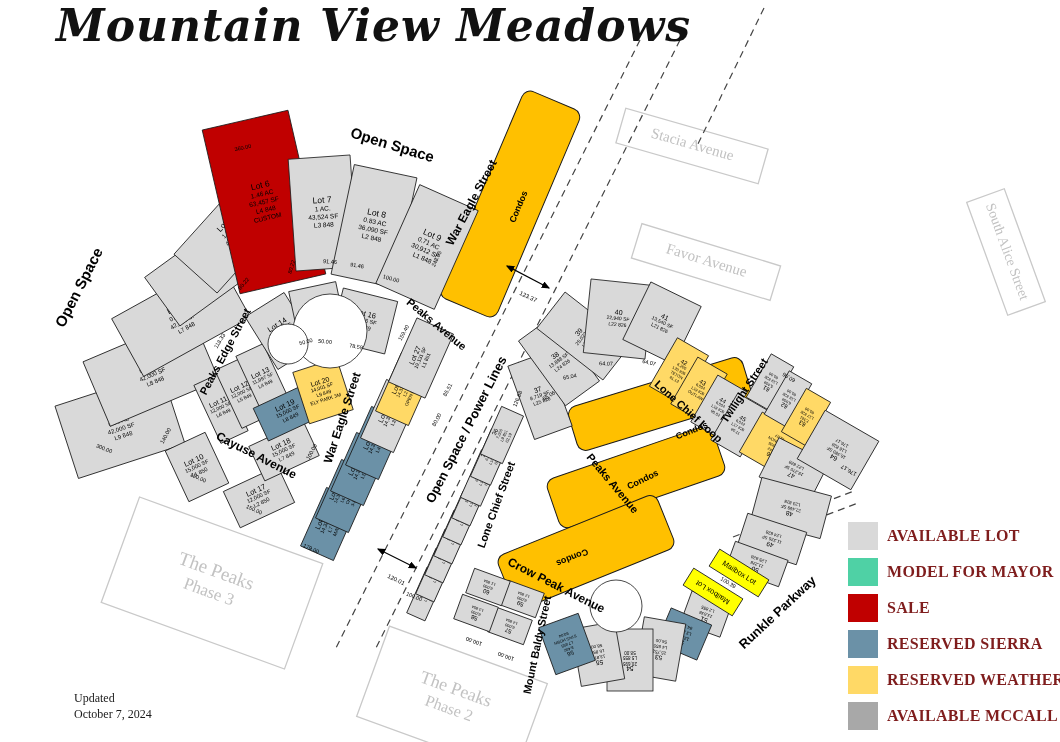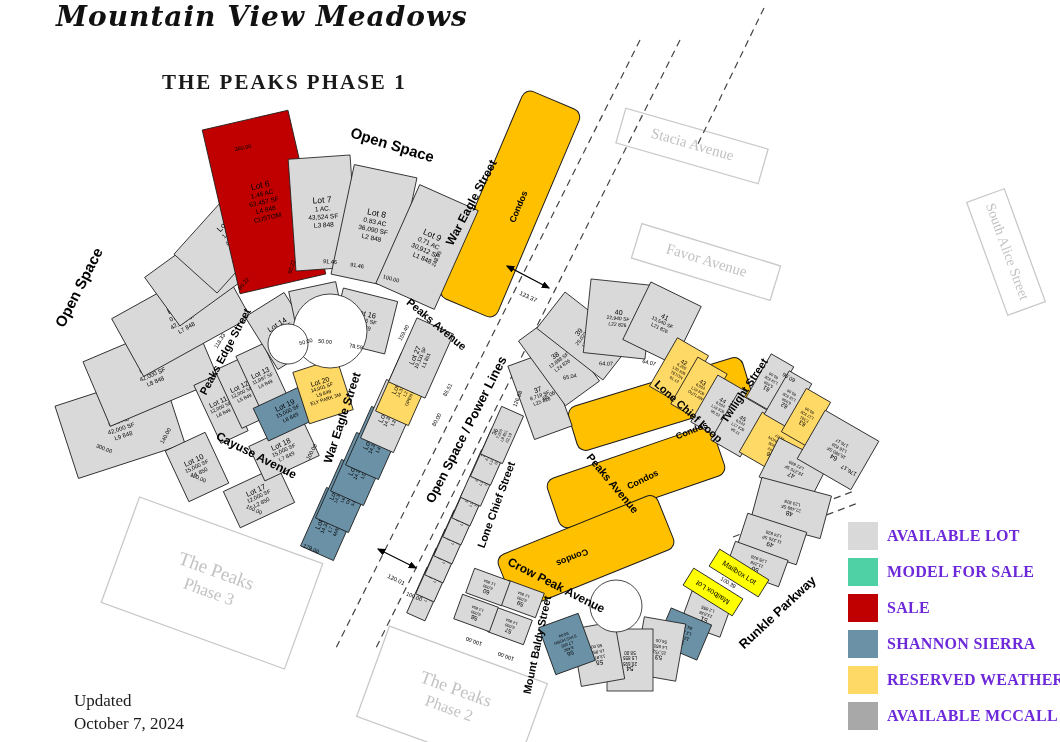--- a/index.html
+++ b/index.html
@@ -1,25 +1,25 @@
 <!DOCTYPE html>
 <html><head>
 <meta charset="utf-8">
 <style>
   html,body{margin:0;padding:0;background:#fff}
   body{width:1060px;height:742px;overflow:hidden;font-family:"Liberation Sans",sans-serif}
   .page{position:relative;width:1060px;height:742px;background:#fff}
   #plat{position:absolute;left:0;top:0}
-  .title{position:absolute;left:56px;top:0px;font-family:"DejaVu Serif",serif;font-style:italic;font-weight:700;font-size:28px;color:#111;letter-spacing:1px;white-space:nowrap}
+  .title{position:absolute;left:56px;top:0px;font-family:"DejaVu Serif",serif;font-style:italic;font-weight:700;font-size:44px;color:#111;letter-spacing:1px;white-space:nowrap}
   .subtitle{position:absolute;left:162px;top:70px;font-family:"Liberation Serif",serif;font-weight:700;font-size:21px;color:#1a1a1a;letter-spacing:2px;white-space:nowrap}
-  .updated{position:absolute;left:74px;top:690px;font-family:"Liberation Serif",serif;font-size:17px;color:#1a1a1a;line-height:1.35}
+  .updated{position:absolute;left:74px;top:690px;font-family:"Liberation Serif",serif;font-size:12px;color:#1a1a1a;line-height:1.35}
   .legend{position:absolute;left:848px;top:518px}
   .legend-row{display:flex;align-items:center;height:36px}
   .swatch{width:30px;height:28px;margin-right:9px;flex:none}
-  .legend-label{font-family:"Liberation Serif",serif;font-weight:600;font-size:16px;color:#6d28d9;letter-spacing:.3px;white-space:nowrap}
+  .legend-label{font-family:"Liberation Serif",serif;font-weight:600;font-size:16px;color:#7f1d1d;letter-spacing:.3px;white-space:nowrap}
 </style>
 </head>
 <body>
 
 <div class="page">
   <svg id="plat" width="1060" height="742" viewBox="0 0 1060 742">
       <g transform="translate(692 146) rotate(16)">
         <rect x="-74" y="-18" width="148" height="36" fill="none" stroke="#c9c9c9" stroke-width="1.3"></rect>
         <text text-anchor="middle" dominant-baseline="middle" fill="#c2c2c2" font-family="&quot;Liberation Serif&quot;,serif"><tspan x="0" y="0" font-size="15">Stacia Avenue</tspan></text>
       </g>
@@ -481,41 +481,40 @@
       <line x1="507" y1="266" x2="549" y2="288" stroke="#000" stroke-width="1.2" marker-start="url(#ah)" marker-end="url(#ah)"></line>
       <g transform="translate(528 297) rotate(25)">
         <text text-anchor="middle" dominant-baseline="middle" font-size="6" fill="#000">123.37</text>
       </g>
       <line x1="378" y1="549" x2="416" y2="568" stroke="#000" stroke-width="1.2" marker-start="url(#ah)" marker-end="url(#ah)"></line>
       <g transform="translate(396 580) rotate(25)">
         <text text-anchor="middle" dominant-baseline="middle" font-size="6" fill="#000">120.01</text>
       </g>
     </svg>
   <div class="title">Mountain View Meadows</div>
-  <div class="subtitle">THE PEAKS PHASE 1</div>
   <div class="updated">
     <div>Updated</div>
     <div>October 7, 2024</div>
   </div>
   <div class="legend" id="legend">
       <div class="legend-row">
         <div class="swatch" style="background: rgb(217, 217, 217);"></div>
         <div class="legend-label">AVAILABLE LOT</div>
       </div>
       <div class="legend-row">
         <div class="swatch" style="background: rgb(79, 209, 165);"></div>
-        <div class="legend-label">MODEL FOR SALE</div>
+        <div class="legend-label">MODEL FOR MAYOR</div>
       </div>
       <div class="legend-row">
         <div class="swatch" style="background: rgb(192, 0, 0);"></div>
         <div class="legend-label">SALE</div>
       </div>
       <div class="legend-row">
         <div class="swatch" style="background: rgb(107, 145, 167);"></div>
-        <div class="legend-label">SHANNON SIERRA</div>
+        <div class="legend-label">RESERVED SIERRA</div>
       </div>
       <div class="legend-row">
         <div class="swatch" style="background: rgb(255, 217, 102);"></div>
         <div class="legend-label">RESERVED WEATHERALL</div>
       </div>
       <div class="legend-row">
         <div class="swatch" style="background: rgb(168, 168, 168);"></div>
         <div class="legend-label">AVAILABLE MCCALL</div>
       </div>
     </div>

